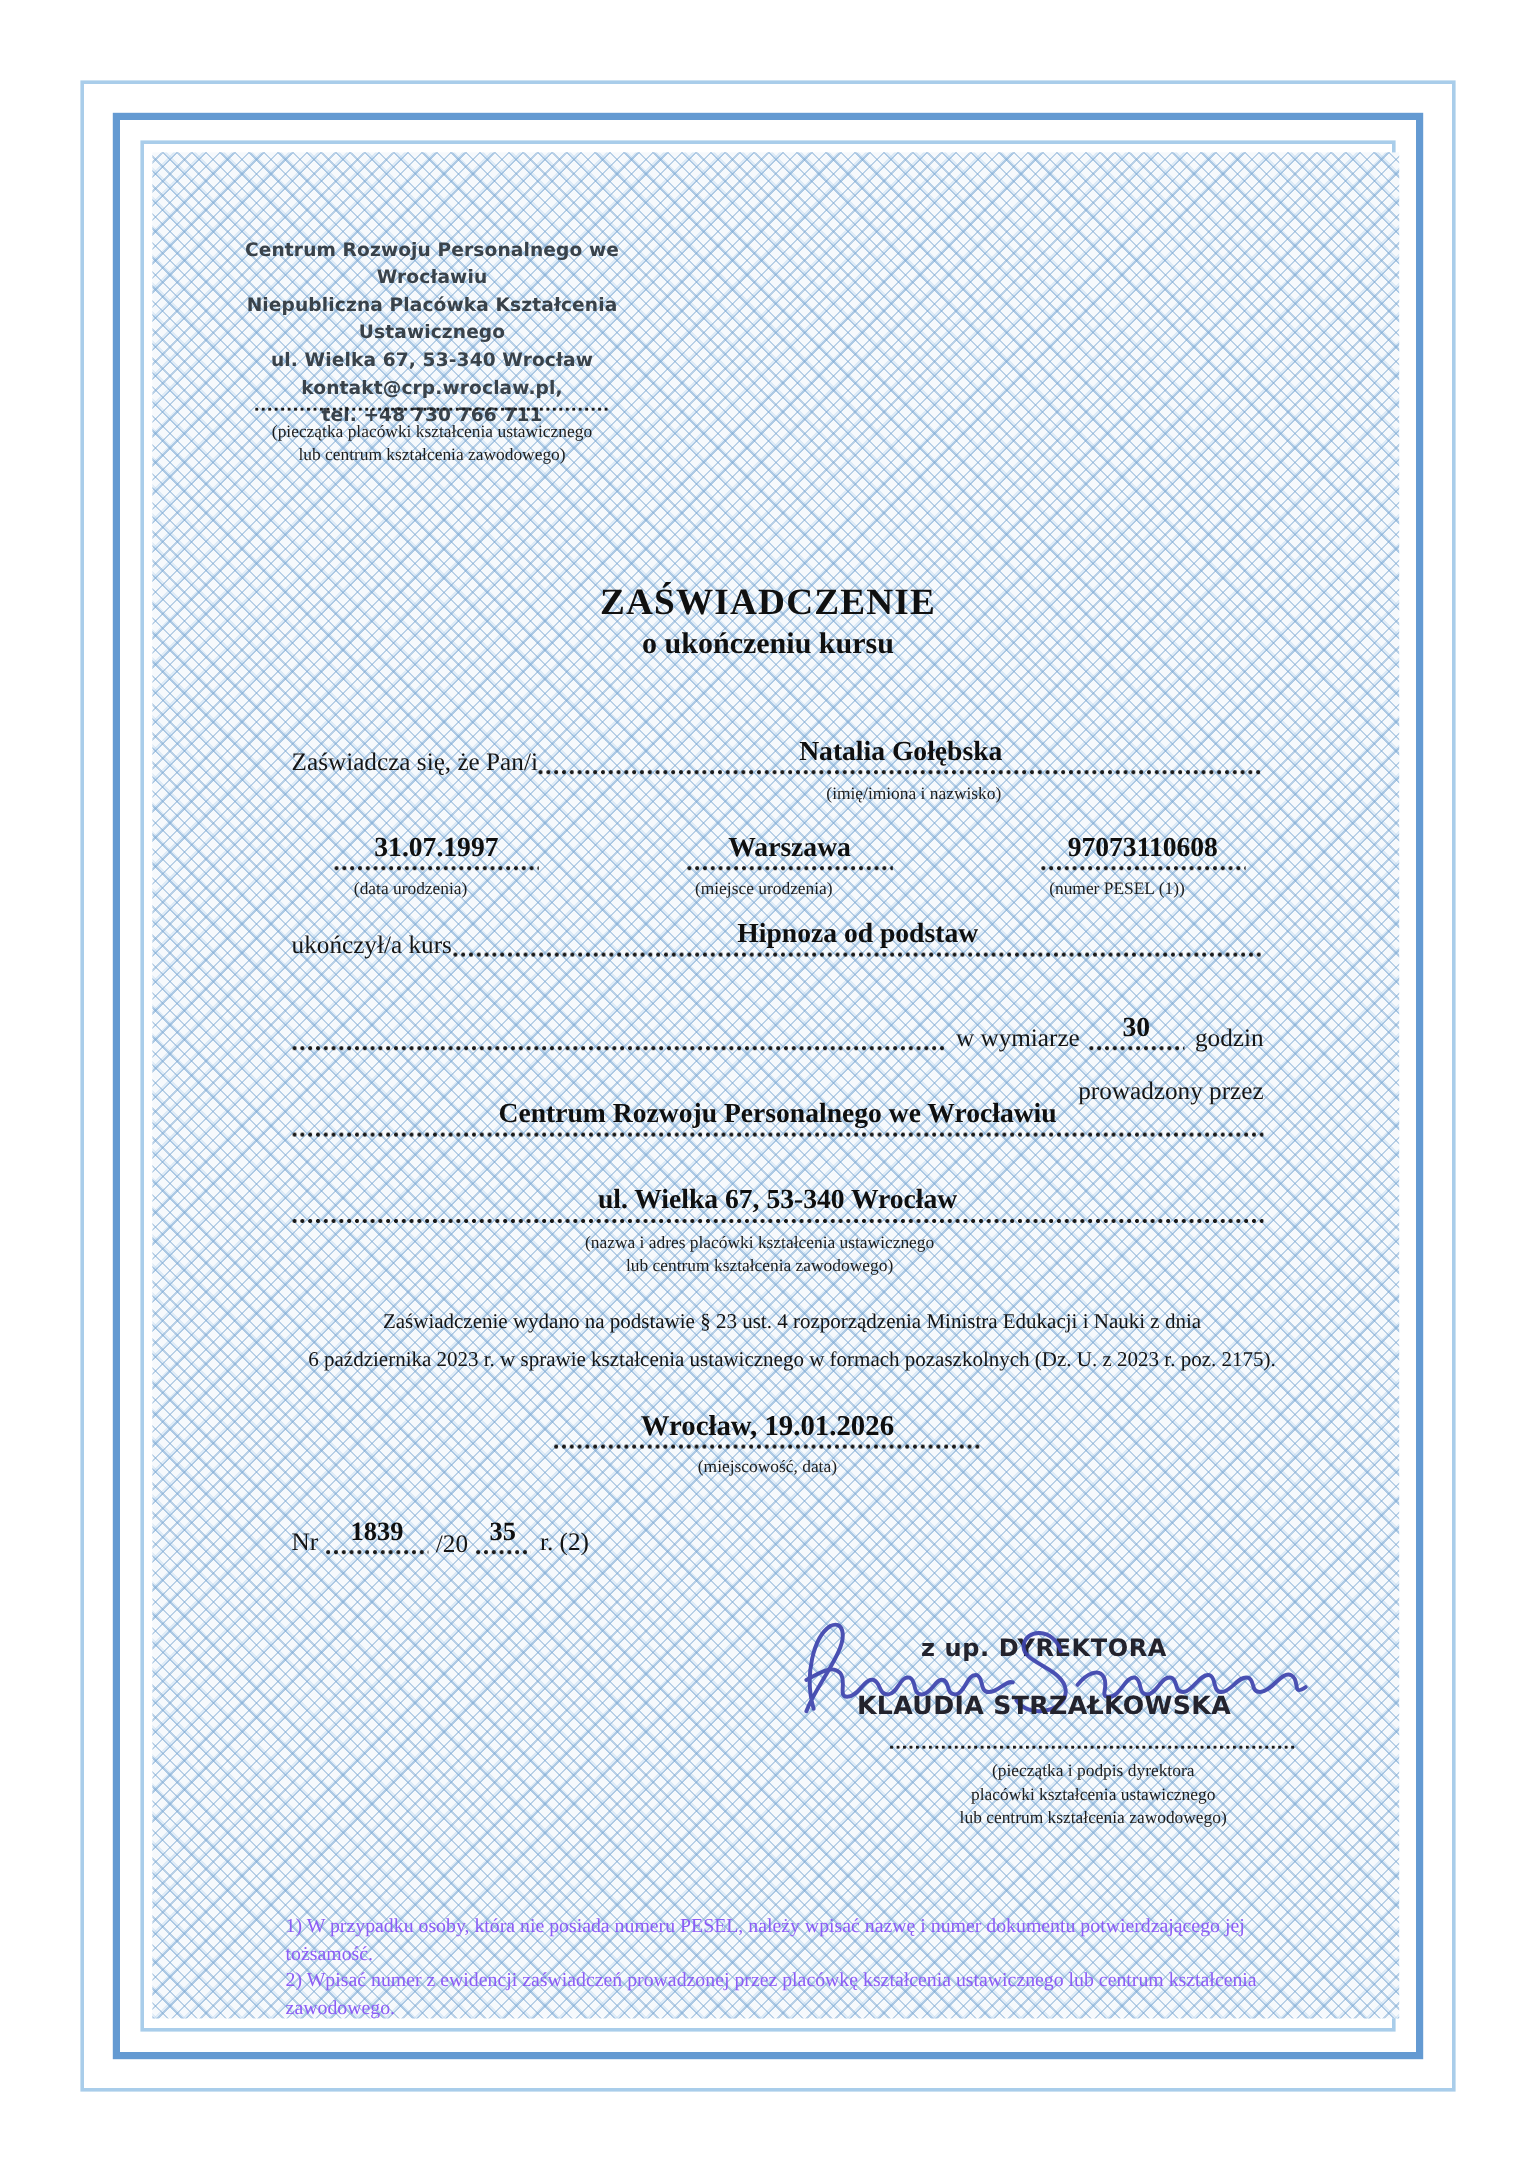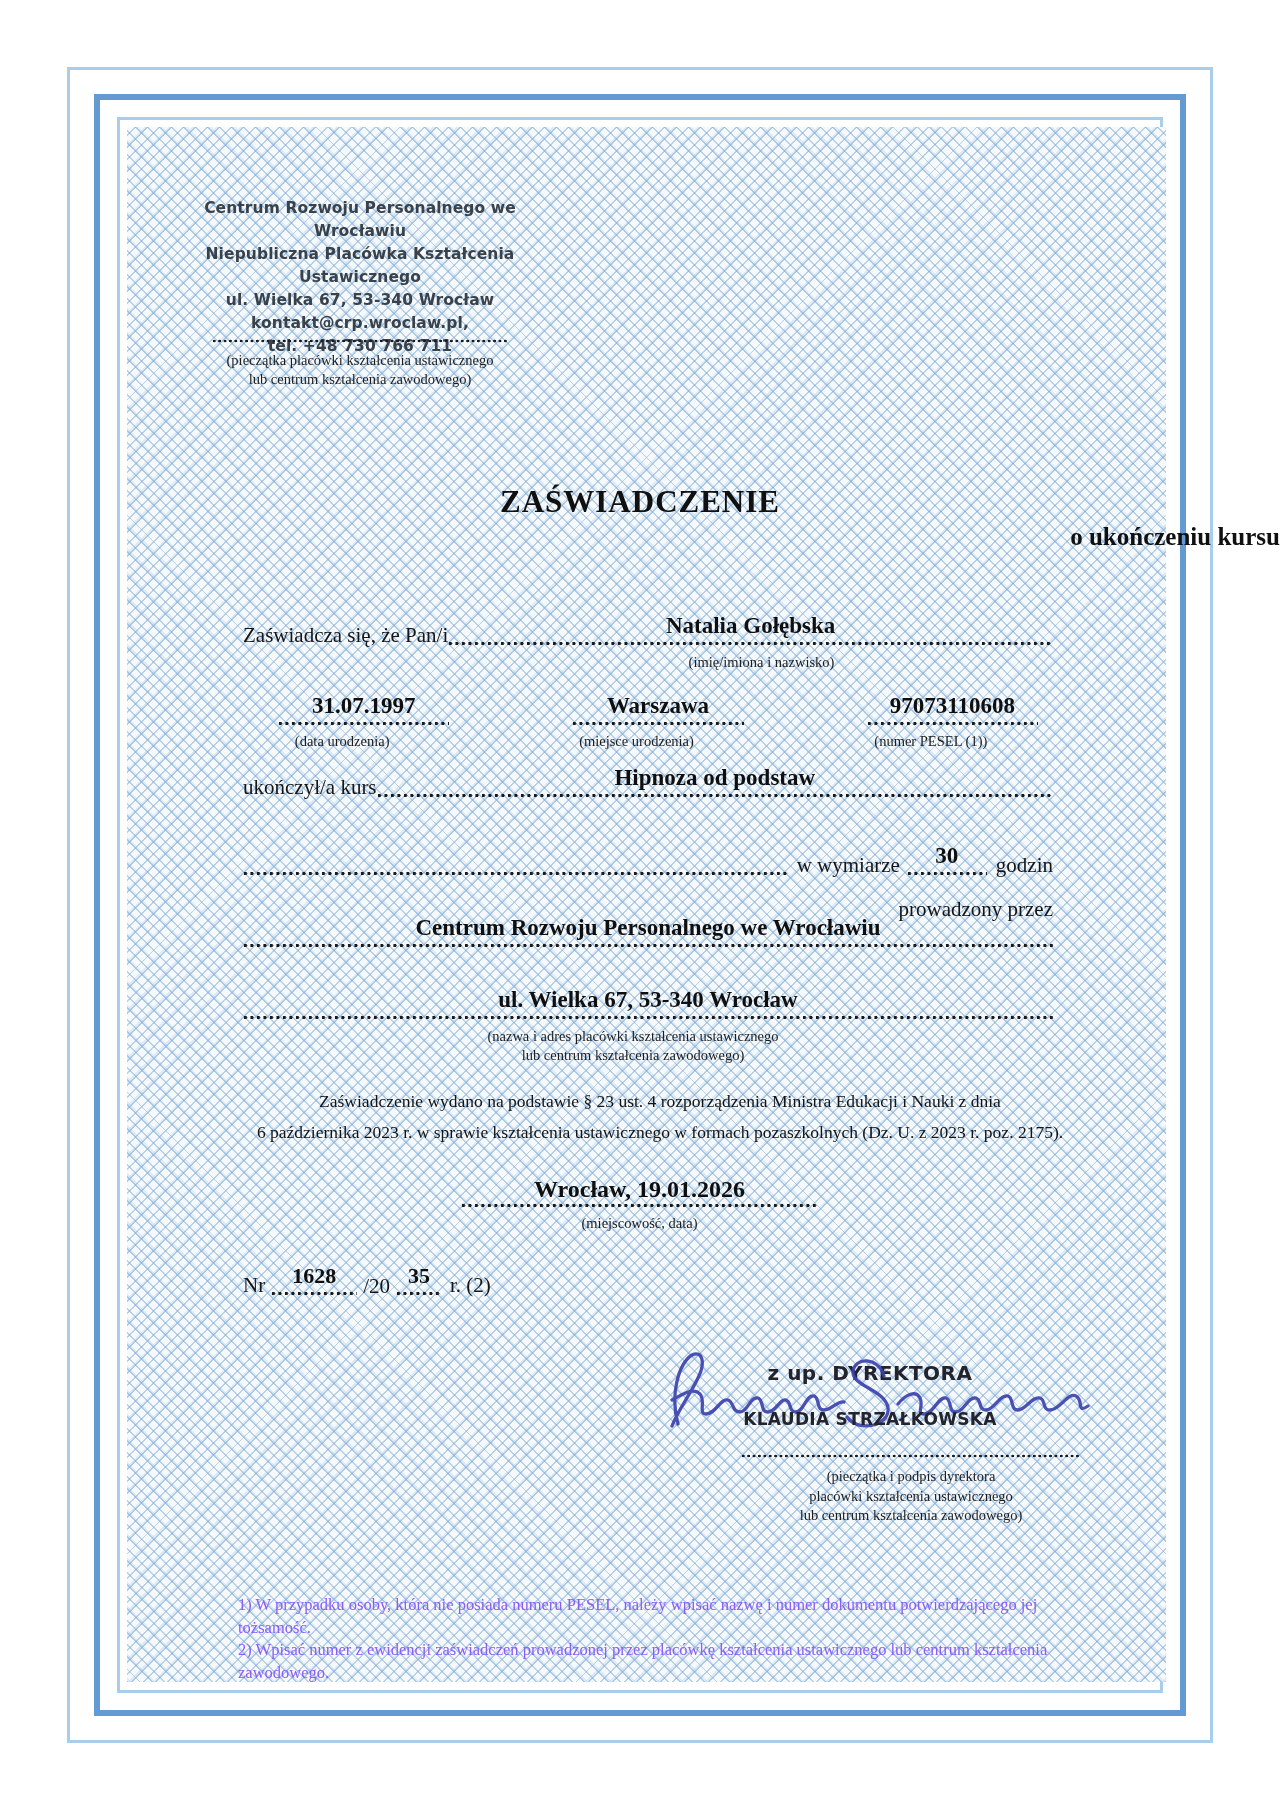--- a/index.html
+++ b/index.html
@@ -46,21 +46,21 @@
 
   
   .stamp-block {
     position:absolute; left:175px; top:197px; width:370px; text-align:center;
     font-family:"DejaVu Sans", sans-serif; font-weight:bold; font-size:15.5px;
     line-height:23px; color:#39424a; letter-spacing:0.1px;
   }
   .caption { position:absolute; text-align:center; font-size:14.5px; line-height:19px; color:#1d1d1d; }
   .title    { position:absolute; left:0; width:1280px; top:484px; text-align:center;
               font-size:31px; font-weight:bold; letter-spacing:1px; color:#101010; }
-  .subtitle { position:absolute; left:0; width:1280px; top:523px; text-align:right;
+  .subtitle { position:absolute; left:0; width:1280px; top:523px; text-align:center;
               font-size:25px; font-weight:bold; color:#101010; }
 
   .cols { position:absolute; left:235px; width:803px; top:676px; display:flex; gap:80px; }
   .col  { flex:1; display:flex; flex-direction:column; }
   .col .fill { height:52px; flex:none;margin-left:43px; }
   .col .col-caption { text-align:center; font-size:14.5px; color:#1d1d1d; margin-top:5px; }
 
   .legal { position:absolute; left:100px; width:1080px; top:1086px; text-align:center;
            font-size:17.5px; line-height:31px; color:#141414;padding-left:20px; }
 
@@ -167,39 +167,39 @@
   <div class="row" style="left:461px; width:357px; top:1170px; height:40px;">
     <div class="fill">
       <span class="value" style="font-size:24px; bottom:7px;">Wrocław, 19.01.2026</span>
     </div>
   </div>
   <div class="caption" style="left:461px; width:357px; top:1214px;">(miejscowość, data)</div>
 
   <div class="row" style="left:243px; top:1252px; height:46px; width:260px;">
     <span class="label">Nr</span>
     <div class="fill" style="flex:0 0 86px; margin-left:6px;">
-      <span class="value" style="font-size:22px;">1628</span>
+      <span class="value" style="font-size:22px;">1839</span>
     </div>
     <span class="label" style="padding:0 6px;">/20</span>
     <div class="fill" style="flex:0 0 46px;">
       <span class="value" style="font-size:22px;">35</span>
     </div>
     <span class="label" style="padding-left:8px;">r. (2)</span>
   </div>
 
   <div class="sig-stamp" style="top:1361px; font-size:20px; letter-spacing:0.5px;">z up. DYREKTORA</div>
   <svg class="sig-svg" width="450" height="105" viewBox="0 0 450 105" aria-hidden="true">
     <g fill="none" stroke-width="3.3" stroke-linecap="round" stroke-linejoin="round" opacity="0.92">
       <path d="M30,86 C22,58 30,26 44,17 C54,12 58,24 50,40 C42,57 30,72 24,88" stroke="#3d43ad"></path>
       <path d="M24,62 C38,54 46,50 52,56 C58,63 50,76 58,76 C68,76 72,60 80,62 C86,64 84,74 92,74 C100,74 102,58 110,60 C116,62 112,74 120,74 C128,74 132,60 138,62 C144,64 140,74 148,74 C156,74 158,56 166,58 C172,60 168,72 176,72 C184,72 190,62 196,64" stroke="#3d43ad"></path>
       <path d="M236,38 C230,18 206,19 205,34 C204,48 238,52 240,70 C242,88 210,95 199,79" stroke="#3d43ad"></path>
       <path d="M250,66 C258,56 268,52 272,60 C276,68 268,76 276,76 C286,76 290,58 298,60 C304,62 300,74 308,74 C316,74 320,58 328,60 C334,62 330,72 338,72 C346,72 352,56 360,58 C366,60 362,72 370,72 C378,72 384,58 392,60 C398,62 394,72 402,72 C412,72 420,54 428,58 C436,62 428,76 440,68" stroke="#3d43ad"></path>
     </g>
   </svg>
-  <div class="sig-stamp" style="top:1409px; font-size:17px; letter-spacing:0.3px;">KLAUDIA STRZAŁKOWSKA</div>
+  <div class="sig-stamp" style="top:1409px; font-size:21px; letter-spacing:0.3px;">KLAUDIA STRZAŁKOWSKA</div>
   <div class="dots-line sm" style="left:741px; top:1452px; width:340px;"></div>
   <div class="caption" style="left:731px; width:360px; top:1467px; line-height:19.5px;">
     <div>(pieczątka i podpis dyrektora</div>
     <div>placówki kształcenia ustawicznego</div>
     <div>lub centrum kształcenia zawodowego)</div>
   </div>
 
   <div class="footnotes">
     <div>1) W przypadku osoby, która nie posiada numeru PESEL, należy wpisać nazwę i numer dokumentu potwierdzającego jej tożsamość.</div>
     <div>2) Wpisać numer z ewidencji zaświadczeń prowadzonej przez placówkę kształcenia ustawicznego lub centrum kształcenia zawodowego.</div>

